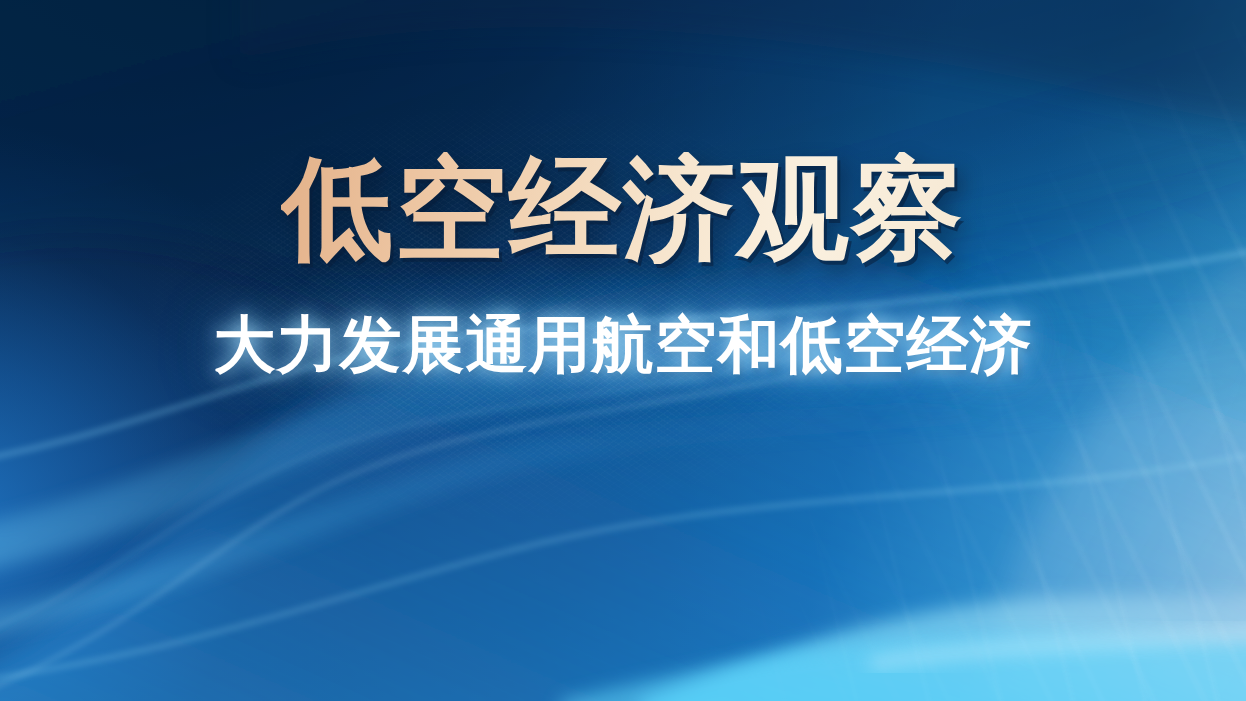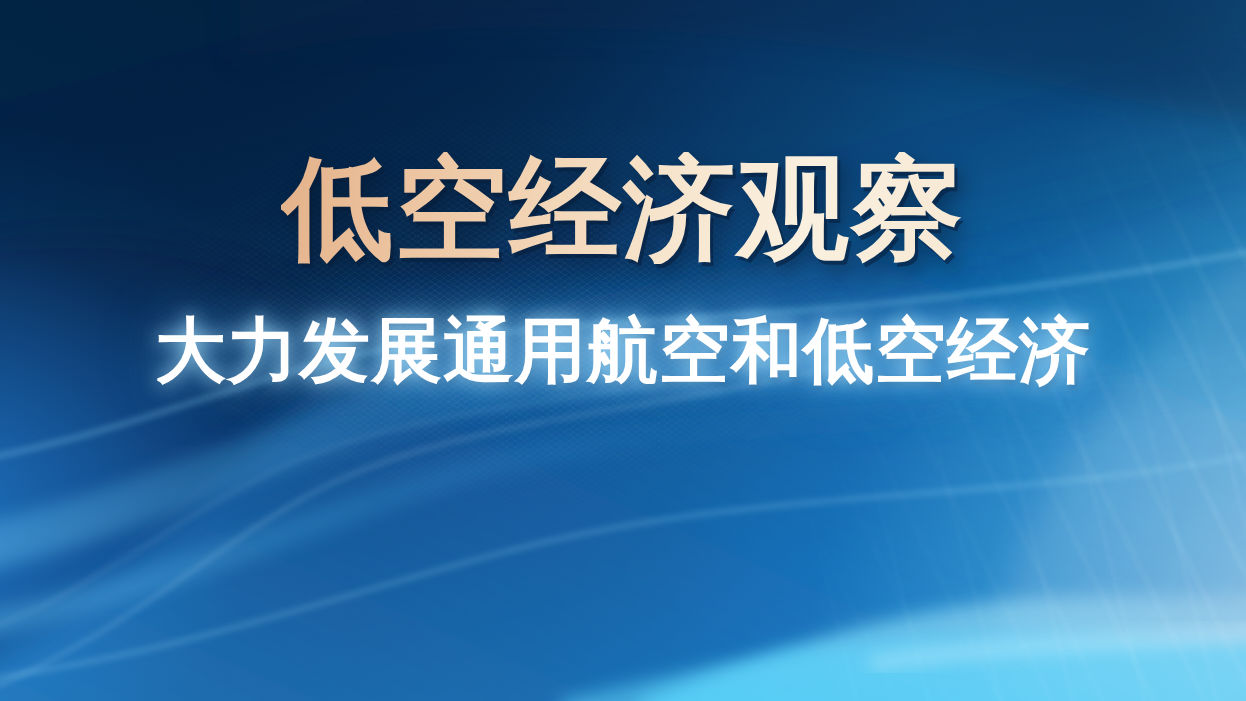--- a/index.html
+++ b/index.html
@@ -187,21 +187,21 @@
     filter:
       drop-shadow(3px 4px 0px rgba(8,30,58,0.55))
       drop-shadow(6px 8px 10px rgba(4,20,42,0.45));
   }
 
   .sub-title {
     margin-top: 40px;
     text-align: center;
     color: #ffffff;
     font-weight: 700;
-    font-size: 71px;
+    font-size: 62px;
     line-height: 1.33;
     letter-spacing: 1px;
     white-space: nowrap;
     text-shadow:
       0 0 18px rgba(168,226,255,0.95),
       0 0 38px rgba(120,200,250,0.70),
       0 0 70px rgba(80,175,240,0.45),
       2px 3px 6px rgba(6,36,74,0.40);
   }
   .sub-line { display: block; }

